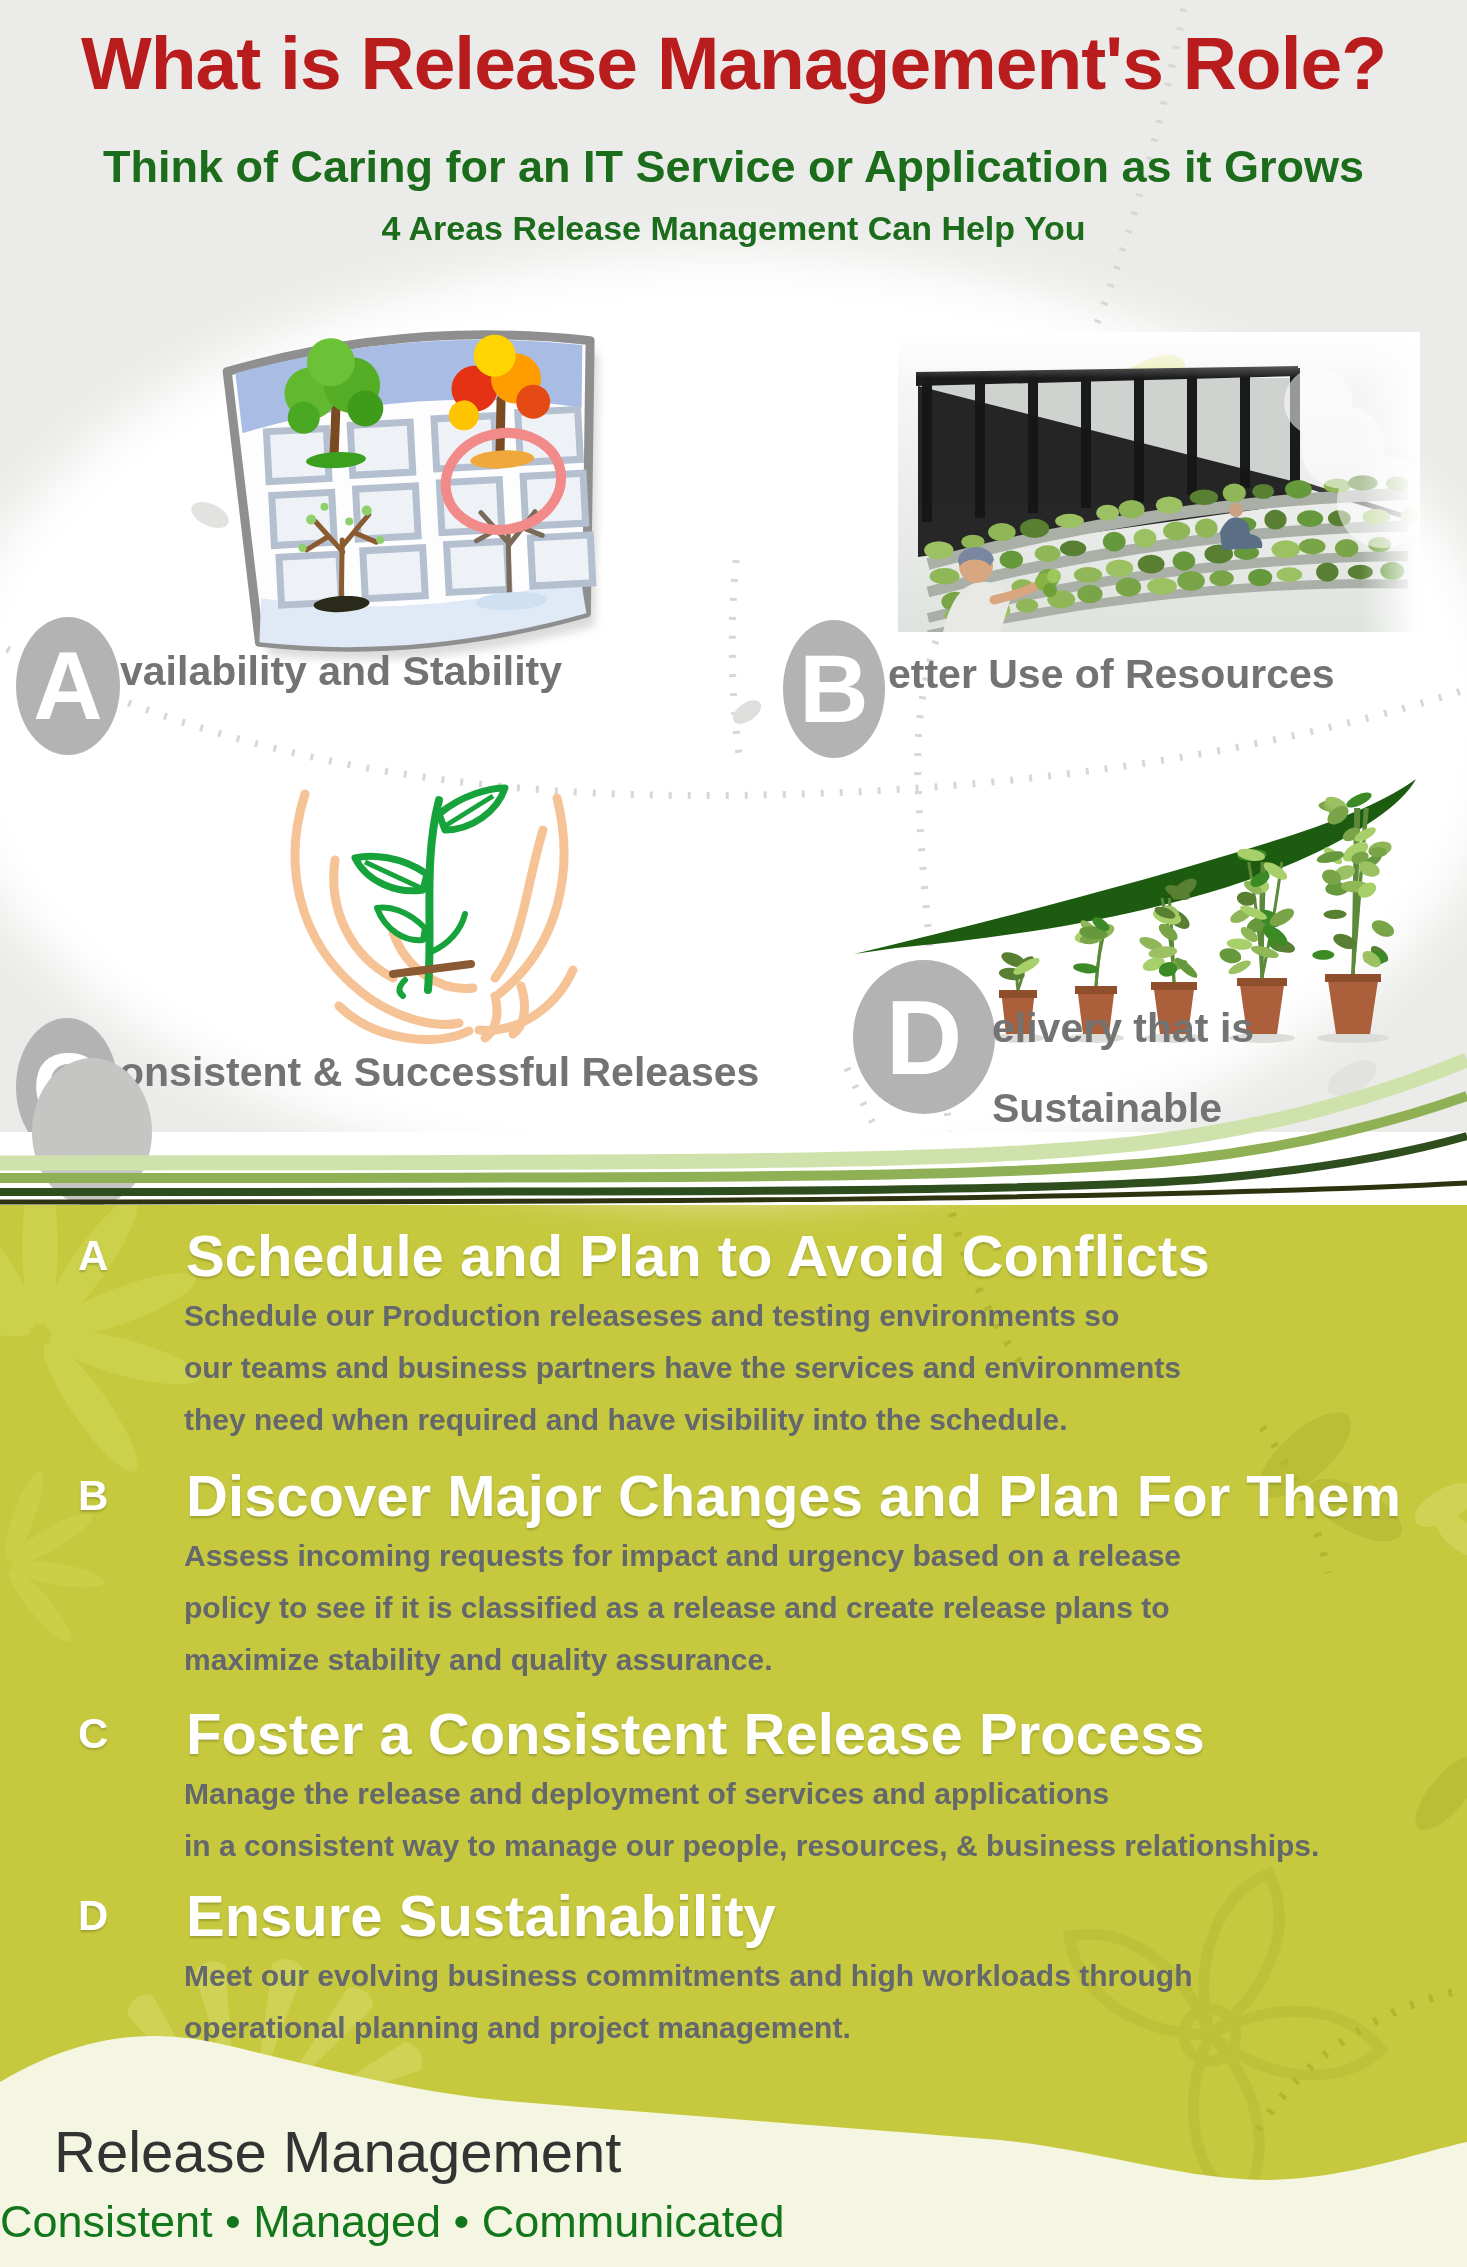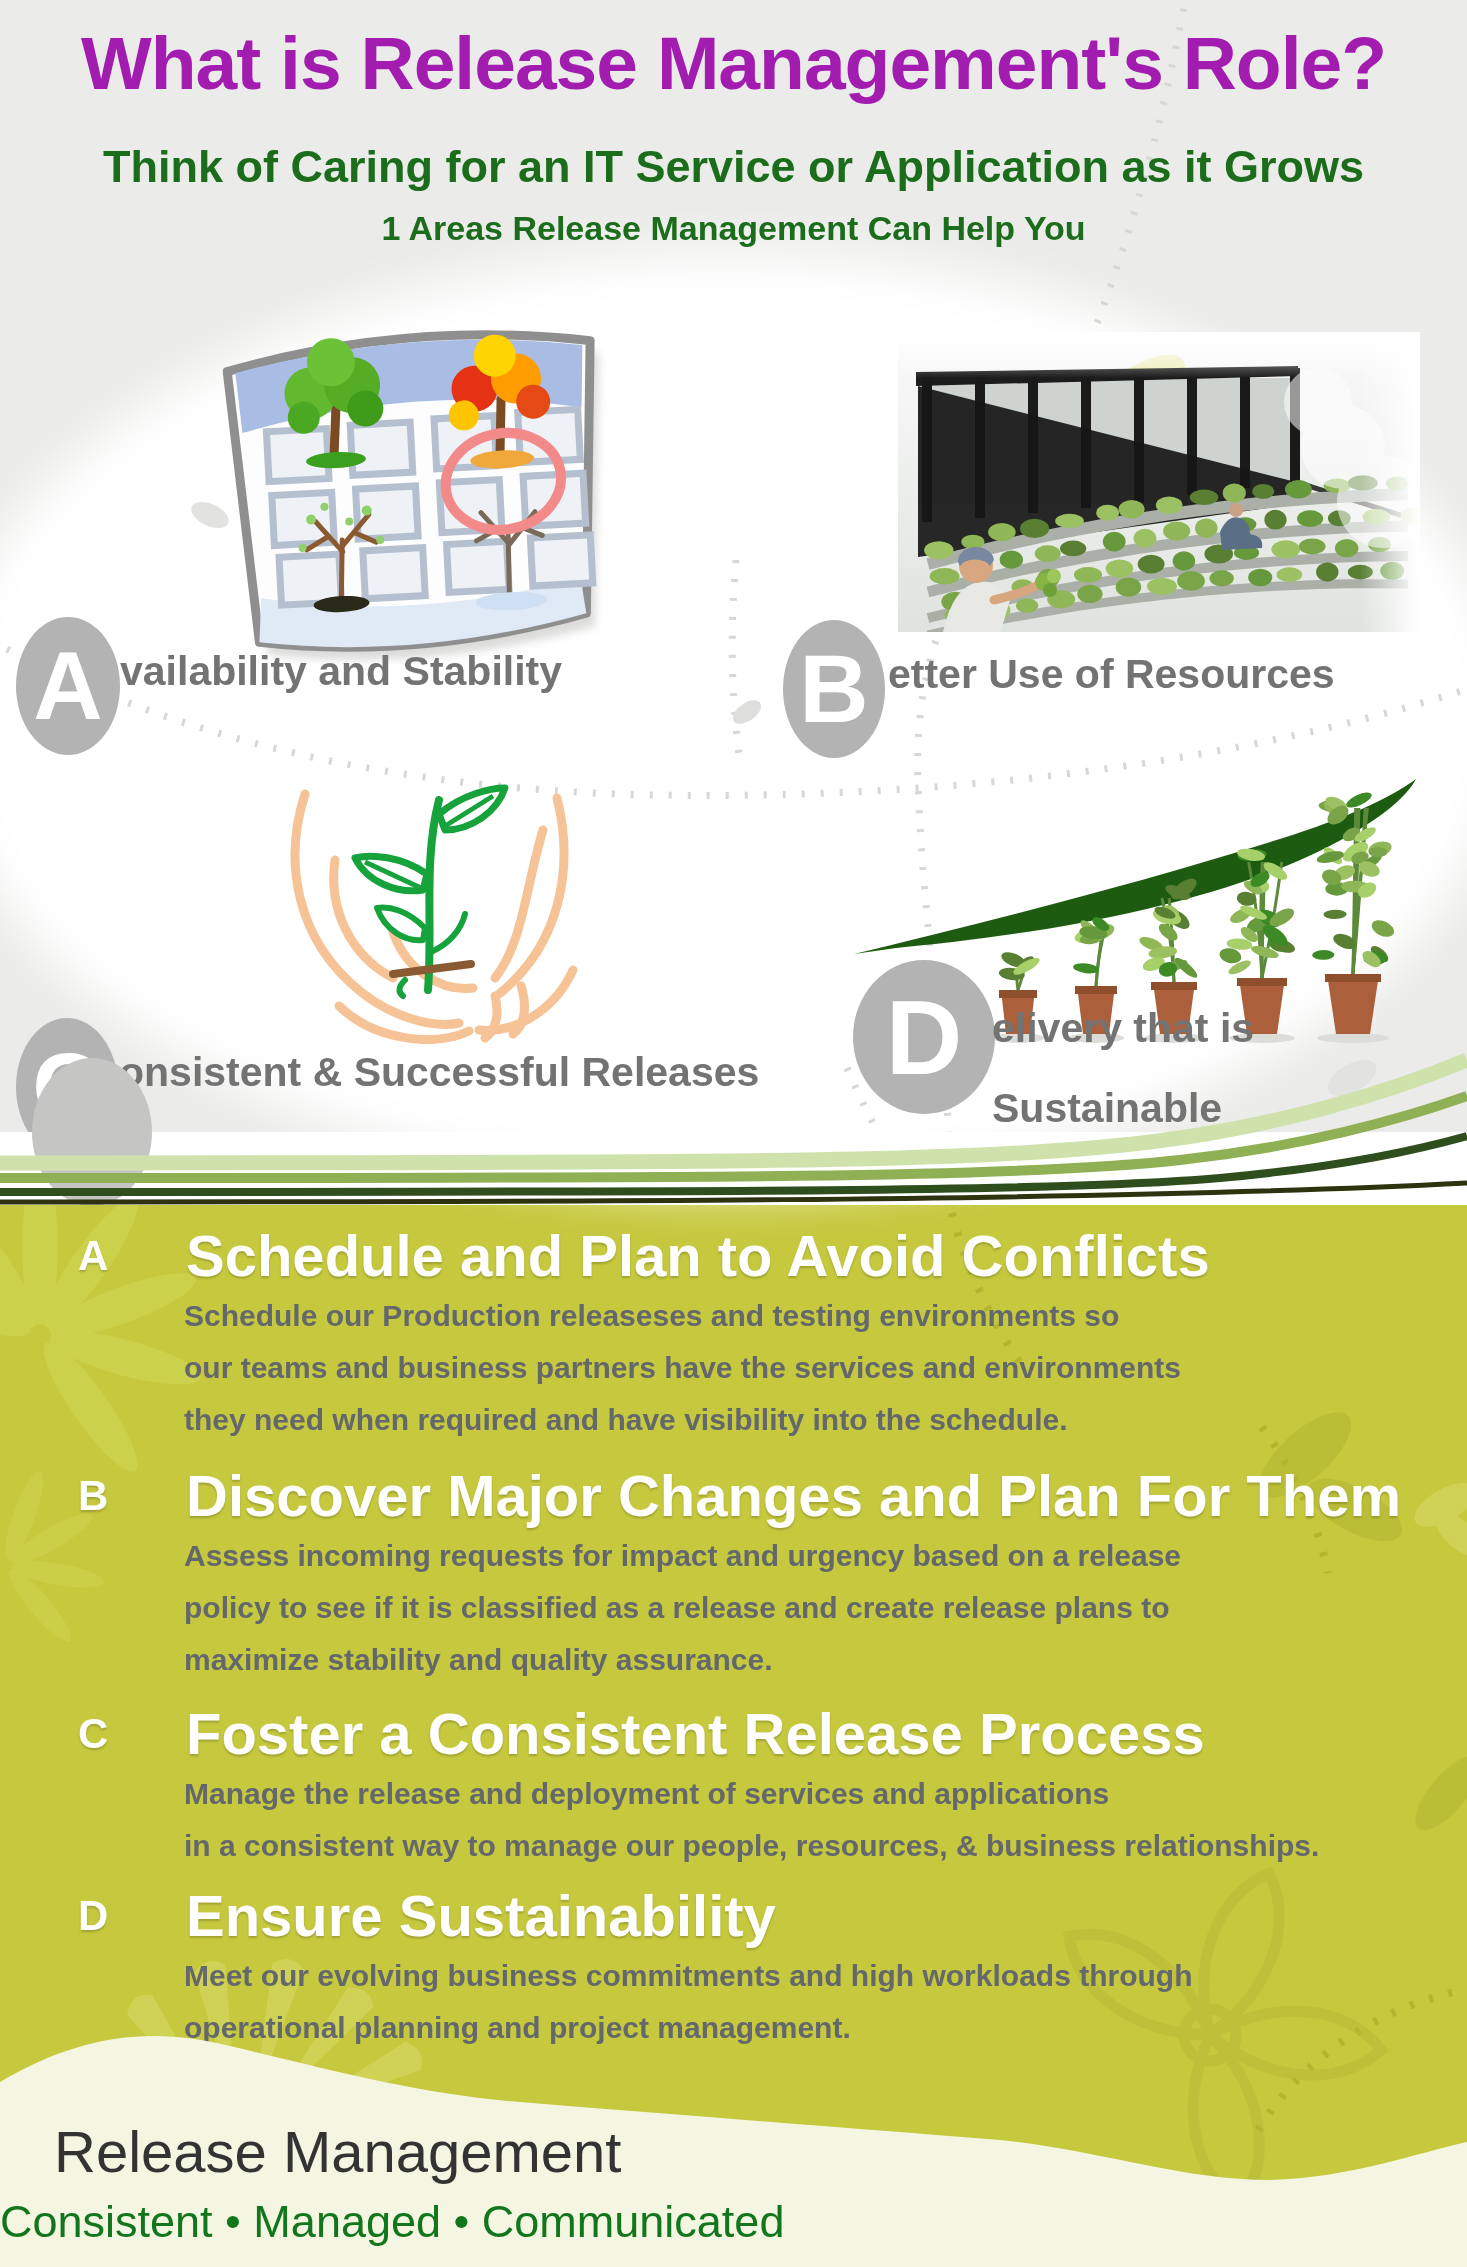--- a/index.html
+++ b/index.html
@@ -4,21 +4,21 @@
 <style>
   html,body{margin:0;padding:0;}
   .page{position:relative;width:1467px;height:2267px;overflow:hidden;
         background:#ebebe9;font-family:"Liberation Sans",sans-serif;}
   
   .top-section{position:absolute;left:0;top:0;width:1467px;height:1205px;background:#ebebe9;}
   .white-blob{position:absolute;left:-60px;top:252px;width:1570px;height:935px;
               background:#ffffff;border-radius:50%;filter:blur(26px);z-index:1;}
   .top-deco{position:absolute;left:0;top:0;z-index:2;}
   .hdr-title{position:absolute;left:0;top:20px;width:1467px;text-align:center;
-             font-size:75px;font-weight:bold;color:#a21caf;letter-spacing:-1px;z-index:4;}
+             font-size:75px;font-weight:bold;color:#b91c1c;letter-spacing:-1px;z-index:4;}
   .hdr-subtitle{position:absolute;left:0;top:141px;width:1467px;text-align:center;
              font-size:45px;font-weight:bold;color:#1b6c1b;z-index:4;}
   .hdr-tagline{position:absolute;left:0;top:209px;width:1467px;text-align:center;
              font-size:34px;font-weight:bold;color:#1b6c1b;z-index:4;}
   .illus{position:absolute;z-index:3;}
   .q-circle{position:absolute;background:#b3b3b3;border-radius:50%;display:flex;
             align-items:center;justify-content:center;color:#ffffff;font-weight:bold;z-index:4;}
   .q-label{position:absolute;font-weight:bold;color:#737373;font-size:41px;z-index:4;white-space:pre-line;}
   .transition-svg{position:absolute;left:0;top:1020px;z-index:5;}
   
@@ -52,21 +52,21 @@
         <path d="M736,560 C730,625 731,700 740,762"></path>
         <path d="M847,1068 C862,1102 878,1135 897,1168"></path>
       </g>
       <ellipse cx="747" cy="712" rx="16" ry="9" fill="#dededc" transform="rotate(-35 747 712)"></ellipse>
       <ellipse cx="1352" cy="1078" rx="27" ry="14" fill="#e2e2e0" transform="rotate(-30 1352 1078)"></ellipse>
       <ellipse cx="210" cy="515" rx="20" ry="11" fill="#e2e2e0" transform="rotate(25 210 515)"></ellipse>
     </svg>
 
     <div class="hdr-title">What is Release Management's Role?</div>
     <div class="hdr-subtitle">Think of Caring for an IT Service or Application as it Grows</div>
-    <div class="hdr-tagline">1 Areas Release Management Can Help You</div>
+    <div class="hdr-tagline">4 Areas Release Management Can Help You</div>
 
     <svg class="illus" style="left:205px;top:292px;" width="420" height="372" viewBox="0 0 420 372">
       <defs>
           <filter id="soft">
             <feGaussianBlur stdDeviation="4"></feGaussianBlur>
           </filter>
         </defs>
       <g transform="rotate(-3 210 185)">
         <path d="M32,76 Q212,32 394,62 L376,334 Q207,372 48,346 Z" fill="#bdbdbb" opacity="0.55" filter="url(#soft)" transform="translate(6,9)"></path>
         <path d="M28,70 Q210,28 392,58 L374,330 Q205,368 46,342 Z" fill="#fdfdfd" stroke="#8f8f8f" stroke-width="9" stroke-linejoin="round"></path>

